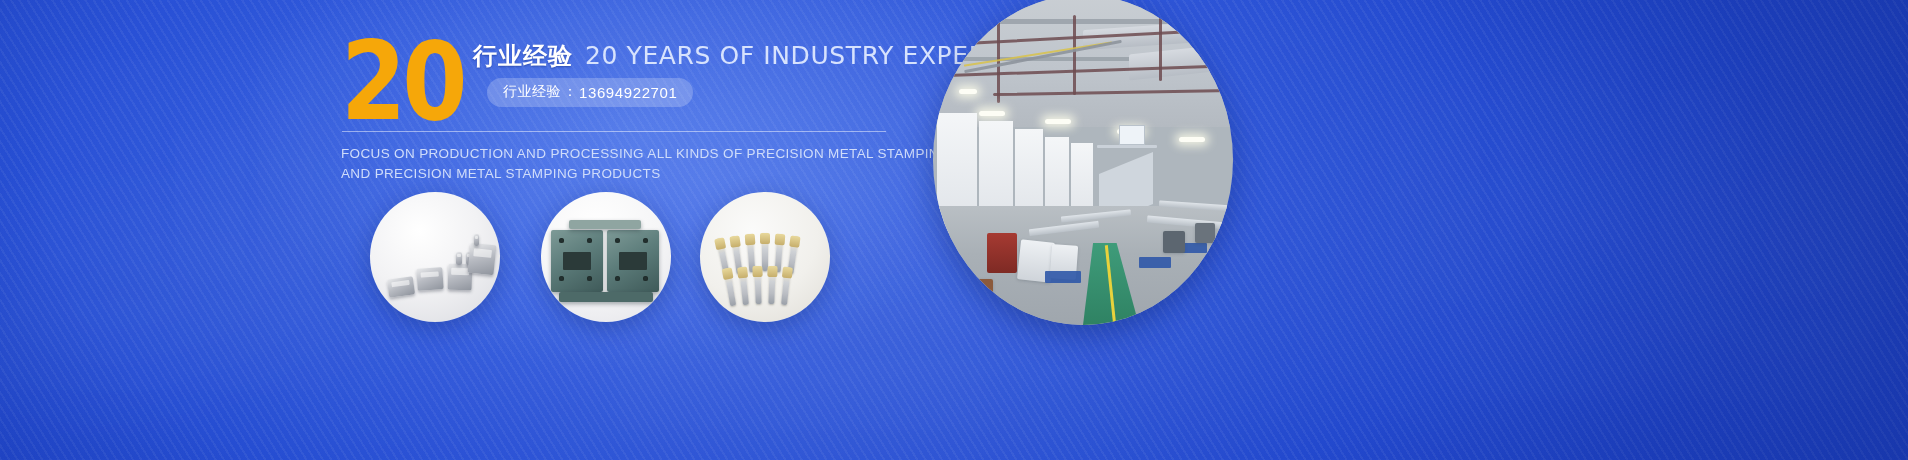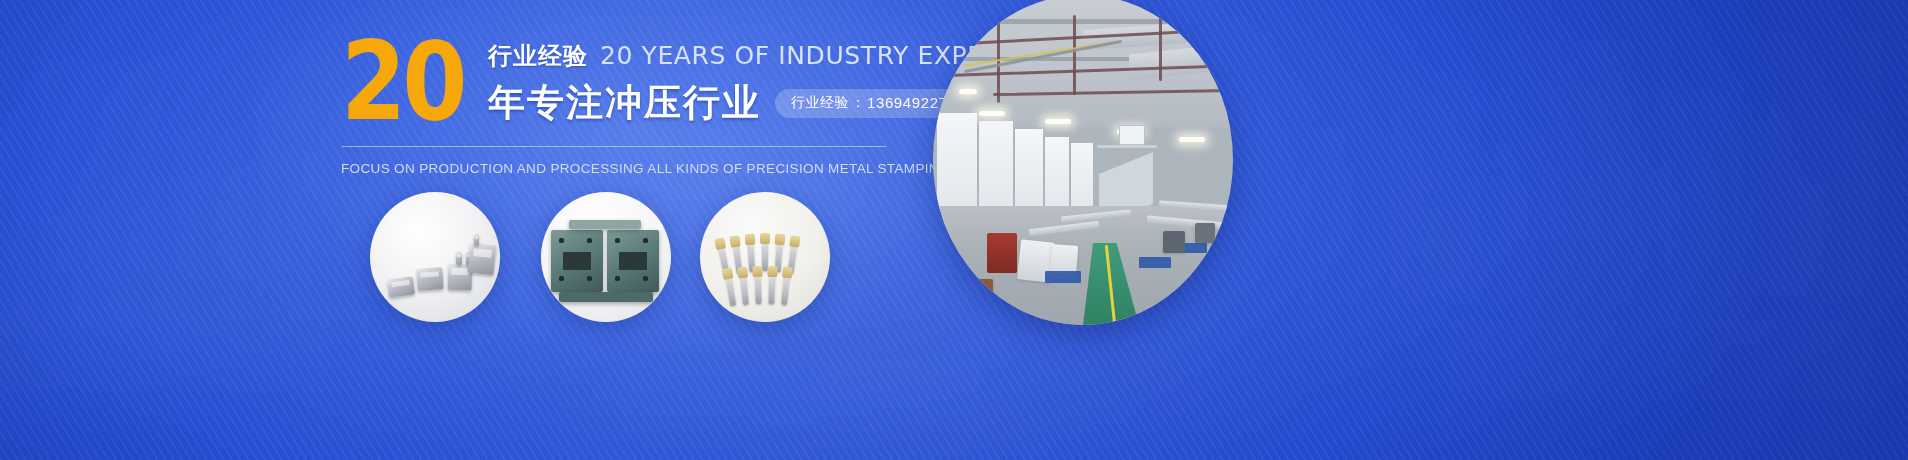--- a/index.html
+++ b/index.html
@@ -56,21 +56,21 @@
   .headline{display:flex;align-items:flex-start;}
 
   .num20{
     font-family:"DejaVu Sans","Liberation Sans",sans-serif;
     font-weight:bold;font-size:92px;line-height:.82;
     color:#f6a709;letter-spacing:-4px;
     transform:scaleY(1.18) scaleX(1.02);transform-origin:left top;
     margin-top:2px;
   }
 
-  .head-right{margin-left:27px;padding-top:4px;}
+  .head-right{margin-left:12px;padding-top:4px;}
 
   .cn-small{
     font-family:"DejaVu Sans","Liberation Sans",sans-serif;
     display:flex;align-items:baseline;white-space:nowrap;
   }
   .cn-small .zh{
     color:#ffffff;font-weight:bold;font-size:24px;letter-spacing:1px;
     text-shadow:0 1px 2px rgba(10,35,120,.45);
   }
   .cn-small .en{
@@ -204,36 +204,36 @@
       <div class="num20">20</div>
 
       <div class="head-right">
 
         <div class="cn-small">
           <span class="zh">行业经验</span>
           <span class="en">20 YEARS OF INDUSTRY EXPERIENCE</span>
         </div>
 
         <div class="cn-big">
-          <span class="zh2">年专注冲压行业</span>
 
           <span class="phone-badge">
             <span class="lbl">行业经验</span>
             <span class="sep">：</span>
             <span class="num">13694922701</span>
           </span>
         </div>
 
       </div>
     </div>
 
     <div class="rule"></div>
 
     <div class="sub">
       <div>FOCUS ON PRODUCTION AND PROCESSING ALL KINDS OF PRECISION METAL STAMPING MOLDS</div>
+      <div>AND PRECISION METAL STAMPING PRODUCTS</div>
     </div>
   </div>
 
   <div class="prod p1">
     <div class="plate"></div>
     <div class="conn" style="left:18px;top:86px;width:26px;height:18px;transform:rotate(-8deg);"></div>
     <div class="conn" style="left:47px;top:76px;width:26px;height:22px;transform:rotate(-4deg);"></div>
     <div class="conn" style="left:78px;top:72px;width:24px;height:26px;transform:rotate(2deg);"></div>
     <div class="conn" style="left:86px;top:60px;width:6px;height:13px;"></div>
     <div class="conn" style="left:96px;top:60px;width:5px;height:13px;"></div>

